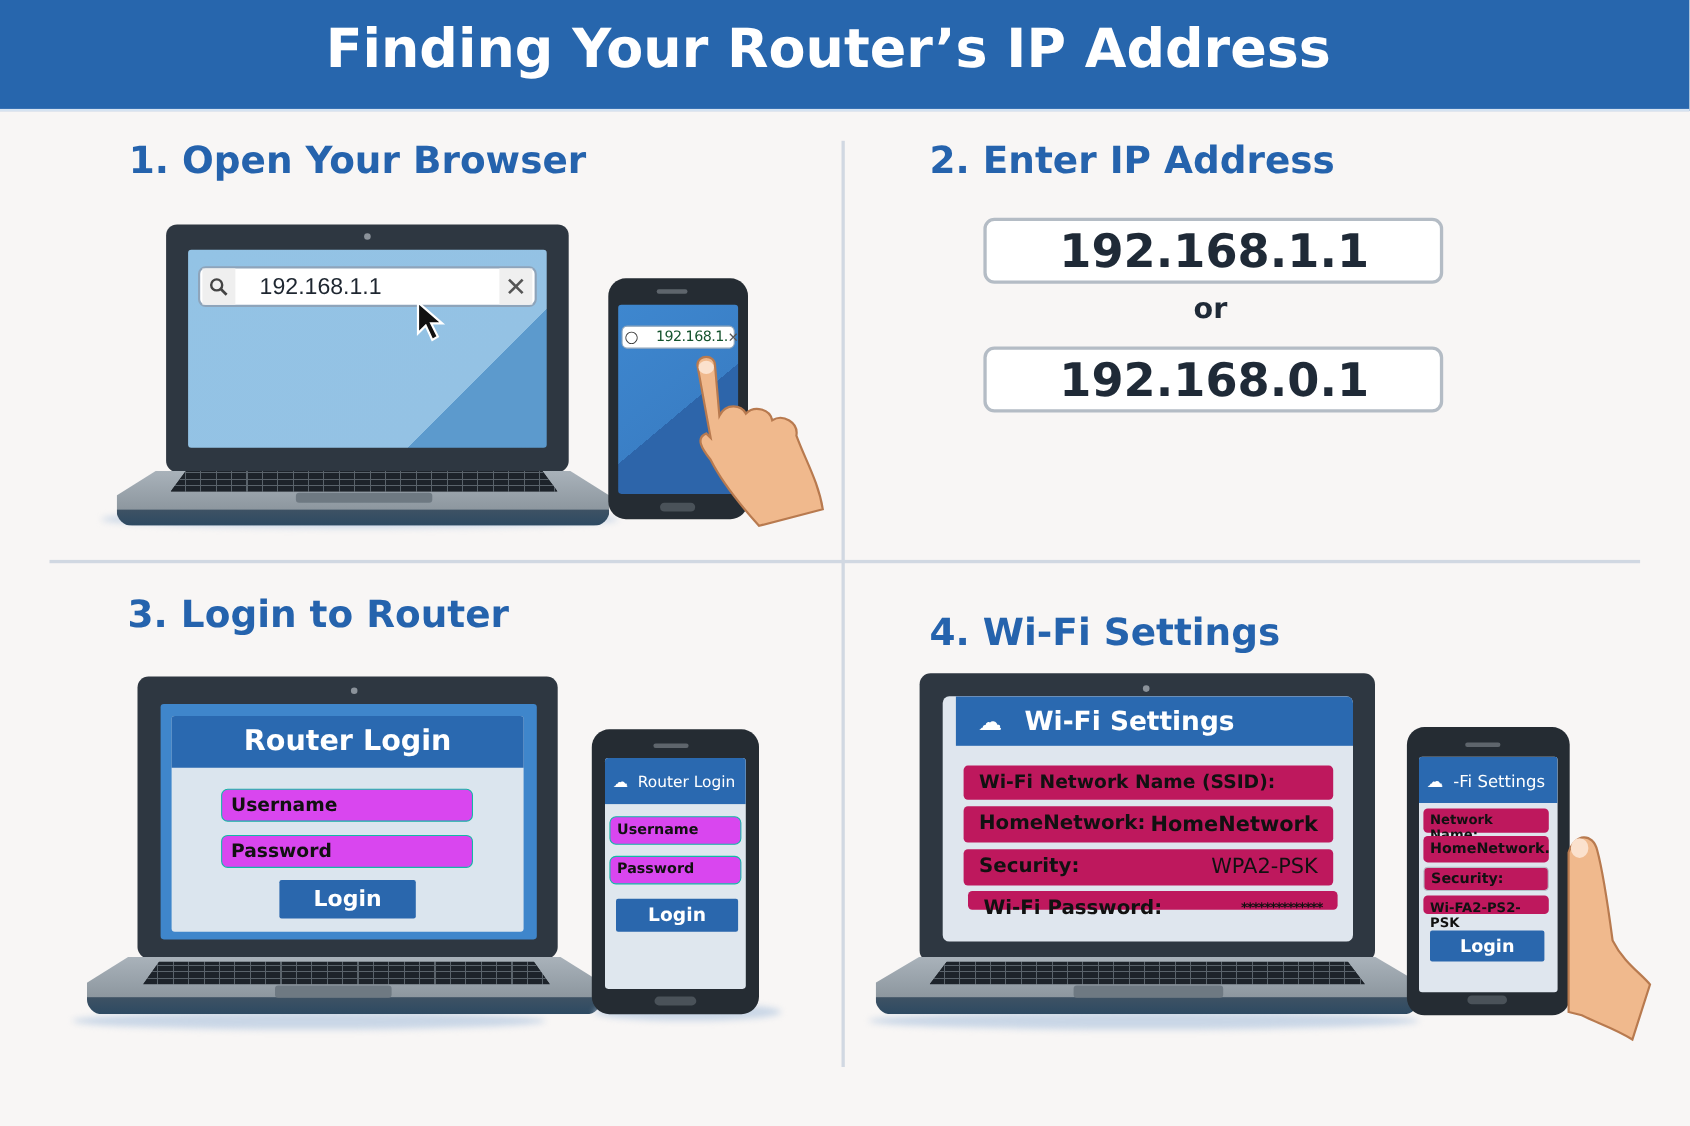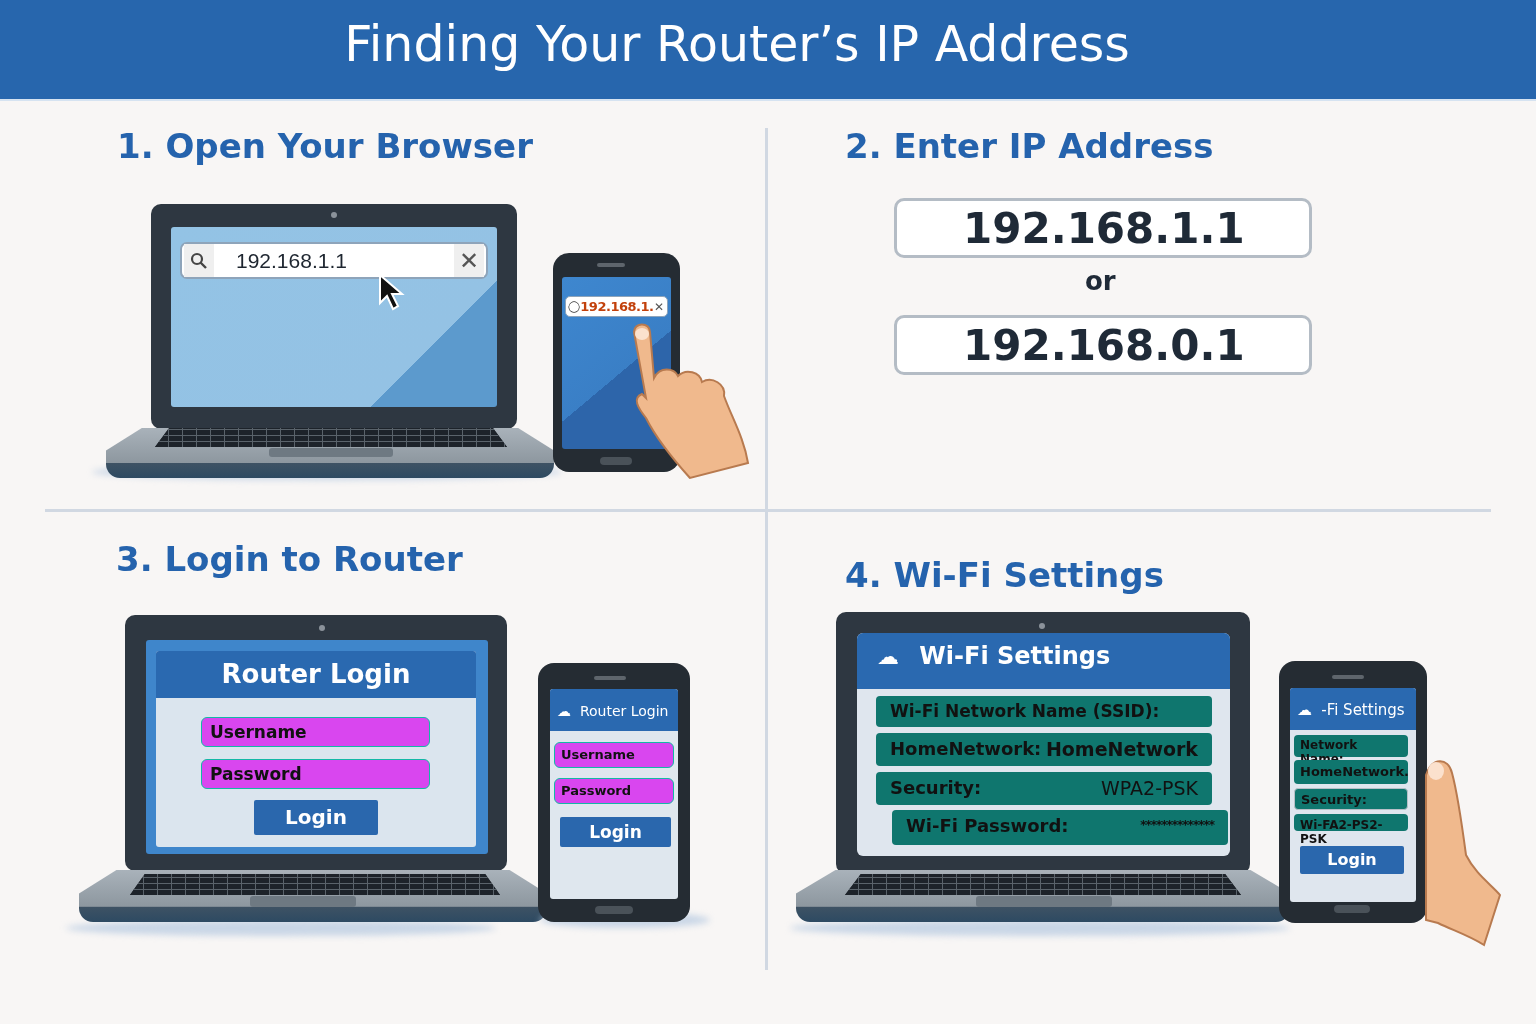--- a/index.html
+++ b/index.html
@@ -9,22 +9,22 @@
     font-family:"DejaVu Sans", sans-serif;
   }
   .abs { position:absolute; }
 
   
   .header {
     position:absolute; left:0; top:0; width:1536px; height:99px;
     background:#2766ad; border-bottom:2px solid #d6e3f1;
   }
   .header-title {
-    position:absolute; left:0; top:16px; width:1474px; text-align:center;
-    color:#fff; font-weight:normal; font-size:49px; letter-spacing:0px;
+    position:absolute; left:16px; top:16px; width:1474px; text-align:center;
+    color:#fff; font-weight:bold; font-size:49px; letter-spacing:0px;
   }
 
   
   .vdiv { position:absolute; left:765px; top:128px; width:3px; height:842px; background:#d1d8e2; }
   .hdiv { position:absolute; left:45px; top:509px; width:1446px; height:3px; background:#d1d8e2; }
 
   .step-title {
     position:absolute; color:#2563ad; font-weight:bold; font-size:34px;
   }
 
@@ -79,21 +79,21 @@
   
   .panel-head { position:absolute; background:#2a69b0; color:#fff; font-weight:bold; }
   .field {
     position:absolute; background:#d946ef; border:1px solid #14b8a6; border-radius:6px;
     box-sizing:border-box; color:#111; font-weight:bold;
   }
   .btn {
     position:absolute; background:#2a67ad; color:#fff; font-weight:bold; text-align:center; border-radius:2px;
   }
   .row {
-    position:absolute; background:#0f766e; border-radius:4px; color:#111; font-weight:bold;
+    position:absolute; background:#be185d; border-radius:4px; color:#111; font-weight:bold;
   }
 </style>
 </head>
 <body>
 
 <div class="header">
   <div class="header-title">Finding Your Router’s IP Address</div>
 </div>
 
 <div class="vdiv"></div>
@@ -122,21 +122,21 @@
 </div>
 <div class="laptop-base" style="left:106px;top:428px;width:448px;height:50px;"></div>
 <div class="keyboard" style="left:155px;top:428px;width:352px;height:19px;"></div>
 <div class="trackpad" style="left:269px;top:448px;width:124px;height:9px;"></div>
 
 <div class="phone" style="left:553px;top:253px;width:127px;height:219px;">
   <div class="phone-speaker" style="left:44px;top:10px;width:28px;"></div>
   <div class="phone-screen" style="left:9px;top:24px;width:109px;height:172px;background:linear-gradient(140deg,#3e87cf 0%,#3a7fc6 55%,#2d65aa 55%);">
     <div class="urlbar" style="left:3px;top:19px;width:103px;height:21px;border-width:1px;border-radius:5px;">
       <span style="font-size:11px;margin-left:2px;color:#333;">◯</span>
-      <span style="font-size:13px;font-weight:bold;color:#c2410c;flex:1;letter-spacing:-0.5px;">192.168.1.</span>
+      <span style="font-size:13px;font-weight:normal;color:#14532d;flex:1;letter-spacing:-0.5px;padding-left:16px;">192.168.1.</span>
       <span style="font-size:12px;color:#555;margin-right:3px;">✕</span>
     </div>
   </div>
   <div class="phone-home" style="left:47px;top:204px;width:32px;"></div>
 </div>
 <svg class="abs" style="left:620px;top:318px;" width="130" height="165" viewBox="0 0 130 165">
   <path d="M14 14 C14 4 30 4 30 14 L34 60 C40 48 54 50 58 58 C66 50 80 54 82 64 C92 58 106 66 104 78 C112 100 124 120 128 145 L70 160 C52 140 36 120 26 100 C18 90 12 80 22 76 L26 80 Z" fill="#f0b98d" stroke="#b87a4f" stroke-width="2"></path>
   <ellipse cx="22" cy="16" rx="7" ry="6" fill="#fbe1cd"></ellipse>
 </svg>
 
@@ -181,36 +181,36 @@
   </div>
   <div class="phone-home" style="left:57px;top:243px;width:38px;"></div>
 </div>
 
 <div class="step-title" style="left:845px;top:539px;margin-top:16px;">4.  Wi-Fi Settings</div>
 
 <div class="shadow" style="left:790px;top:920px;width:500px;height:16px;"></div>
 <div class="laptop-lid" style="left:836px;top:612px;width:414px;height:262px;">
   <div class="laptop-cam" style="left:203px;top:11px;"></div>
   <div class="laptop-screen" style="left:21px;top:21px;width:373px;height:223px;background:#dfe6ee;border-radius:6px;">
-    <div class="panel-head" style="left:0;top:0;width:373px;height:56px;font-size:24px;line-height:46px;">
+    <div class="panel-head" style="left:12px;top:0;width:373px;height:45px;font-size:24px;line-height:46px;">
       <span style="margin-left:20px;font-size:22px;">☁</span>
       <span style="margin-left:12px;">Wi-Fi Settings</span>
     </div>
     <div class="row" style="left:19px;top:63px;width:336px;height:31px;">
       <span class="abs" style="left:14px;top:5px;font-size:17px;">Wi-Fi Network Name (SSID):</span>
     </div>
     <div class="row" style="left:19px;top:100px;width:336px;height:33px;">
       <span class="abs" style="left:14px;top:5px;font-size:18px;">HomeNetwork:</span>
       <span class="abs" style="right:14px;top:5px;font-size:19px;">HomeNetwork</span>
     </div>
     <div class="row" style="left:19px;top:139px;width:336px;height:33px;">
       <span class="abs" style="left:14px;top:5px;font-size:18px;">Security:</span>
       <span class="abs" style="right:14px;top:5px;font-size:19px;font-weight:normal;">WPA2-PSK</span>
     </div>
-    <div class="row" style="left:35px;top:177px;width:336px;height:35px;">
+    <div class="row" style="left:23px;top:177px;width:336px;height:17px;">
       <span class="abs" style="left:14px;top:5px;font-size:18px;">Wi-Fi Password:</span>
       <span class="abs" style="right:14px;top:8px;font-size:12px;letter-spacing:-1px;">**************</span>
     </div>
   </div>
 </div>
 <div class="laptop-base" style="left:796px;top:870px;width:494px;height:52px;"></div>
 <div class="keyboard" style="left:845px;top:874px;width:396px;height:21px;"></div>
 <div class="trackpad" style="left:976px;top:896px;width:136px;height:11px;"></div>
 
 <div class="phone" style="left:1279px;top:661px;width:148px;height:262px;">

